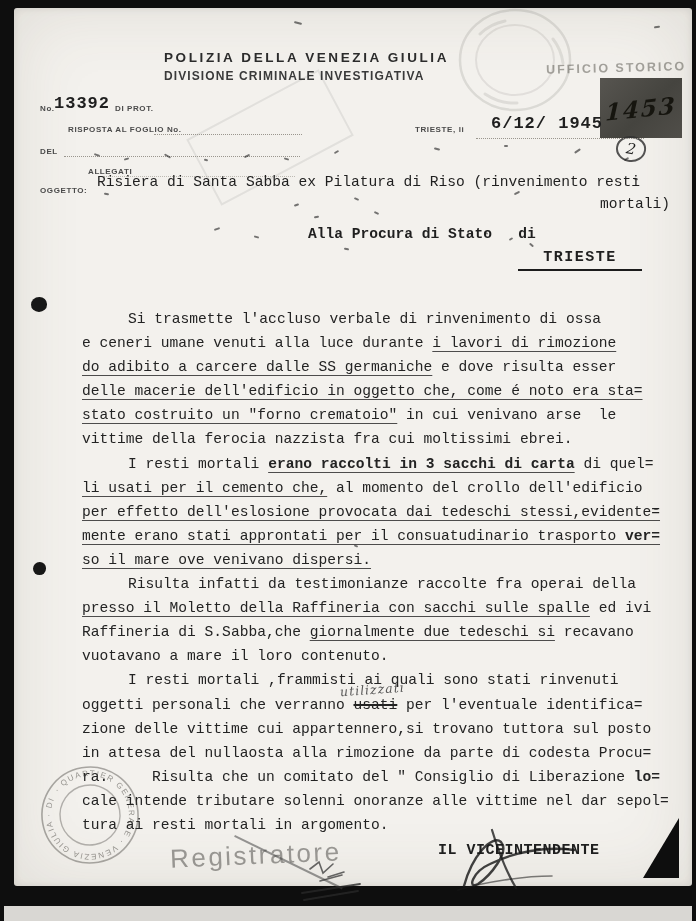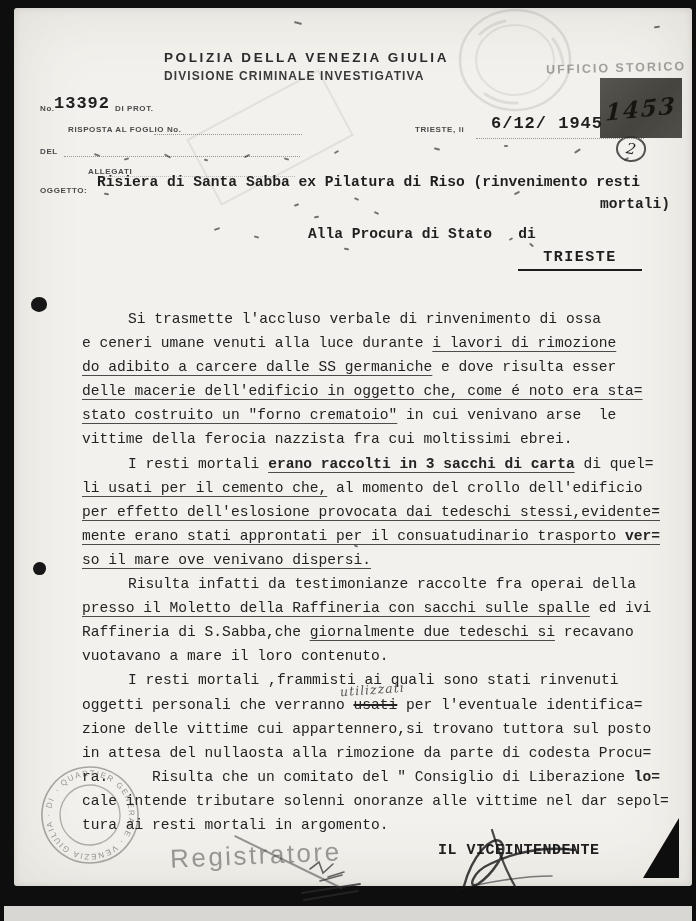--- a/index.html
+++ b/index.html
@@ -17,21 +17,21 @@
                   border-bottom:60px solid #0e0e0e; border-left:36px solid transparent; }
 
   
   .letterhead { position:absolute; left:150px; top:42px; width:340px; }
   .org { font-size:13.5px; font-weight:bold; letter-spacing:2.6px; color:#2b2b2b; }
   .division { margin-top:4px; font-size:12px; font-weight:bold; letter-spacing:1.1px; color:#3a3a3a; }
 
   
   .lbl { position:absolute; font-size:8px; letter-spacing:0.6px; color:#4a4a4a; font-weight:bold; }
   .dotline { position:absolute; height:1px; border-bottom:1.2px dotted #9a968e; }
-  .type { font-family:"Liberation Mono", monospace; color:#1f1f1f;font-weight:bold; }
+  .type { font-family:"Liberation Mono", monospace; color:#1f1f1f; }
   .proto-no { position:absolute; left:40px; top:86px; font-size:17px; font-weight:bold;
               letter-spacing:1px; }
   .date-val { position:absolute; left:477px; top:106px; font-size:17px; font-weight:bold;
               letter-spacing:1px; }
   .subject1 { position:absolute; left:83px; top:166px; font-size:14.6px; }
   .subject2 { position:absolute; left:586px; top:188px; font-size:14.6px; }
 
   
   .recipient1 { position:absolute; left:294px; top:218px; font-size:14.6px; font-weight:bold;
                 white-space:pre; }

